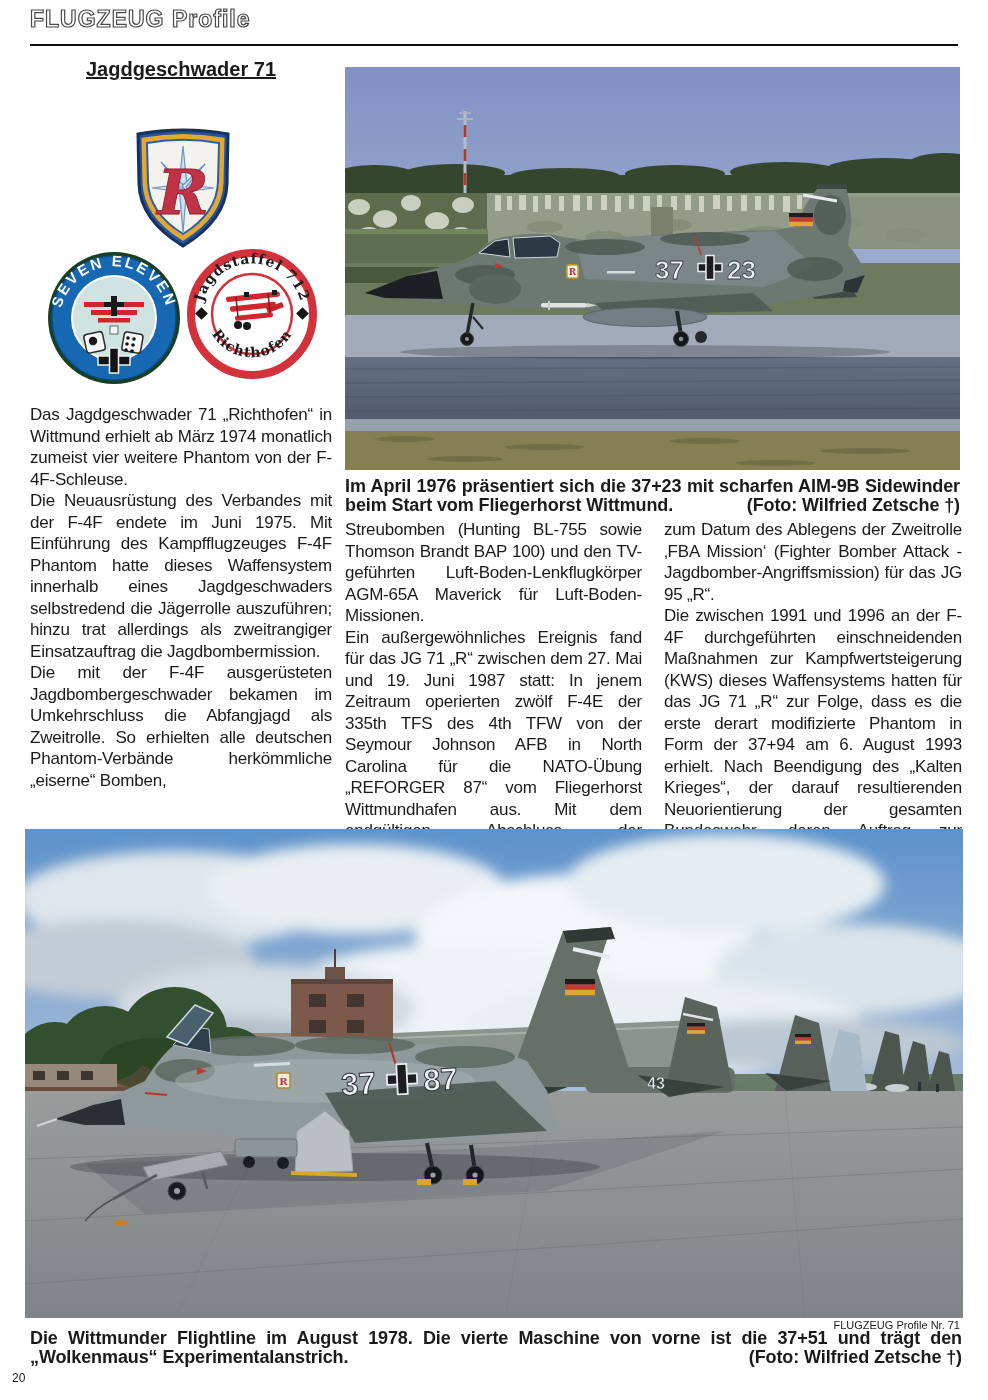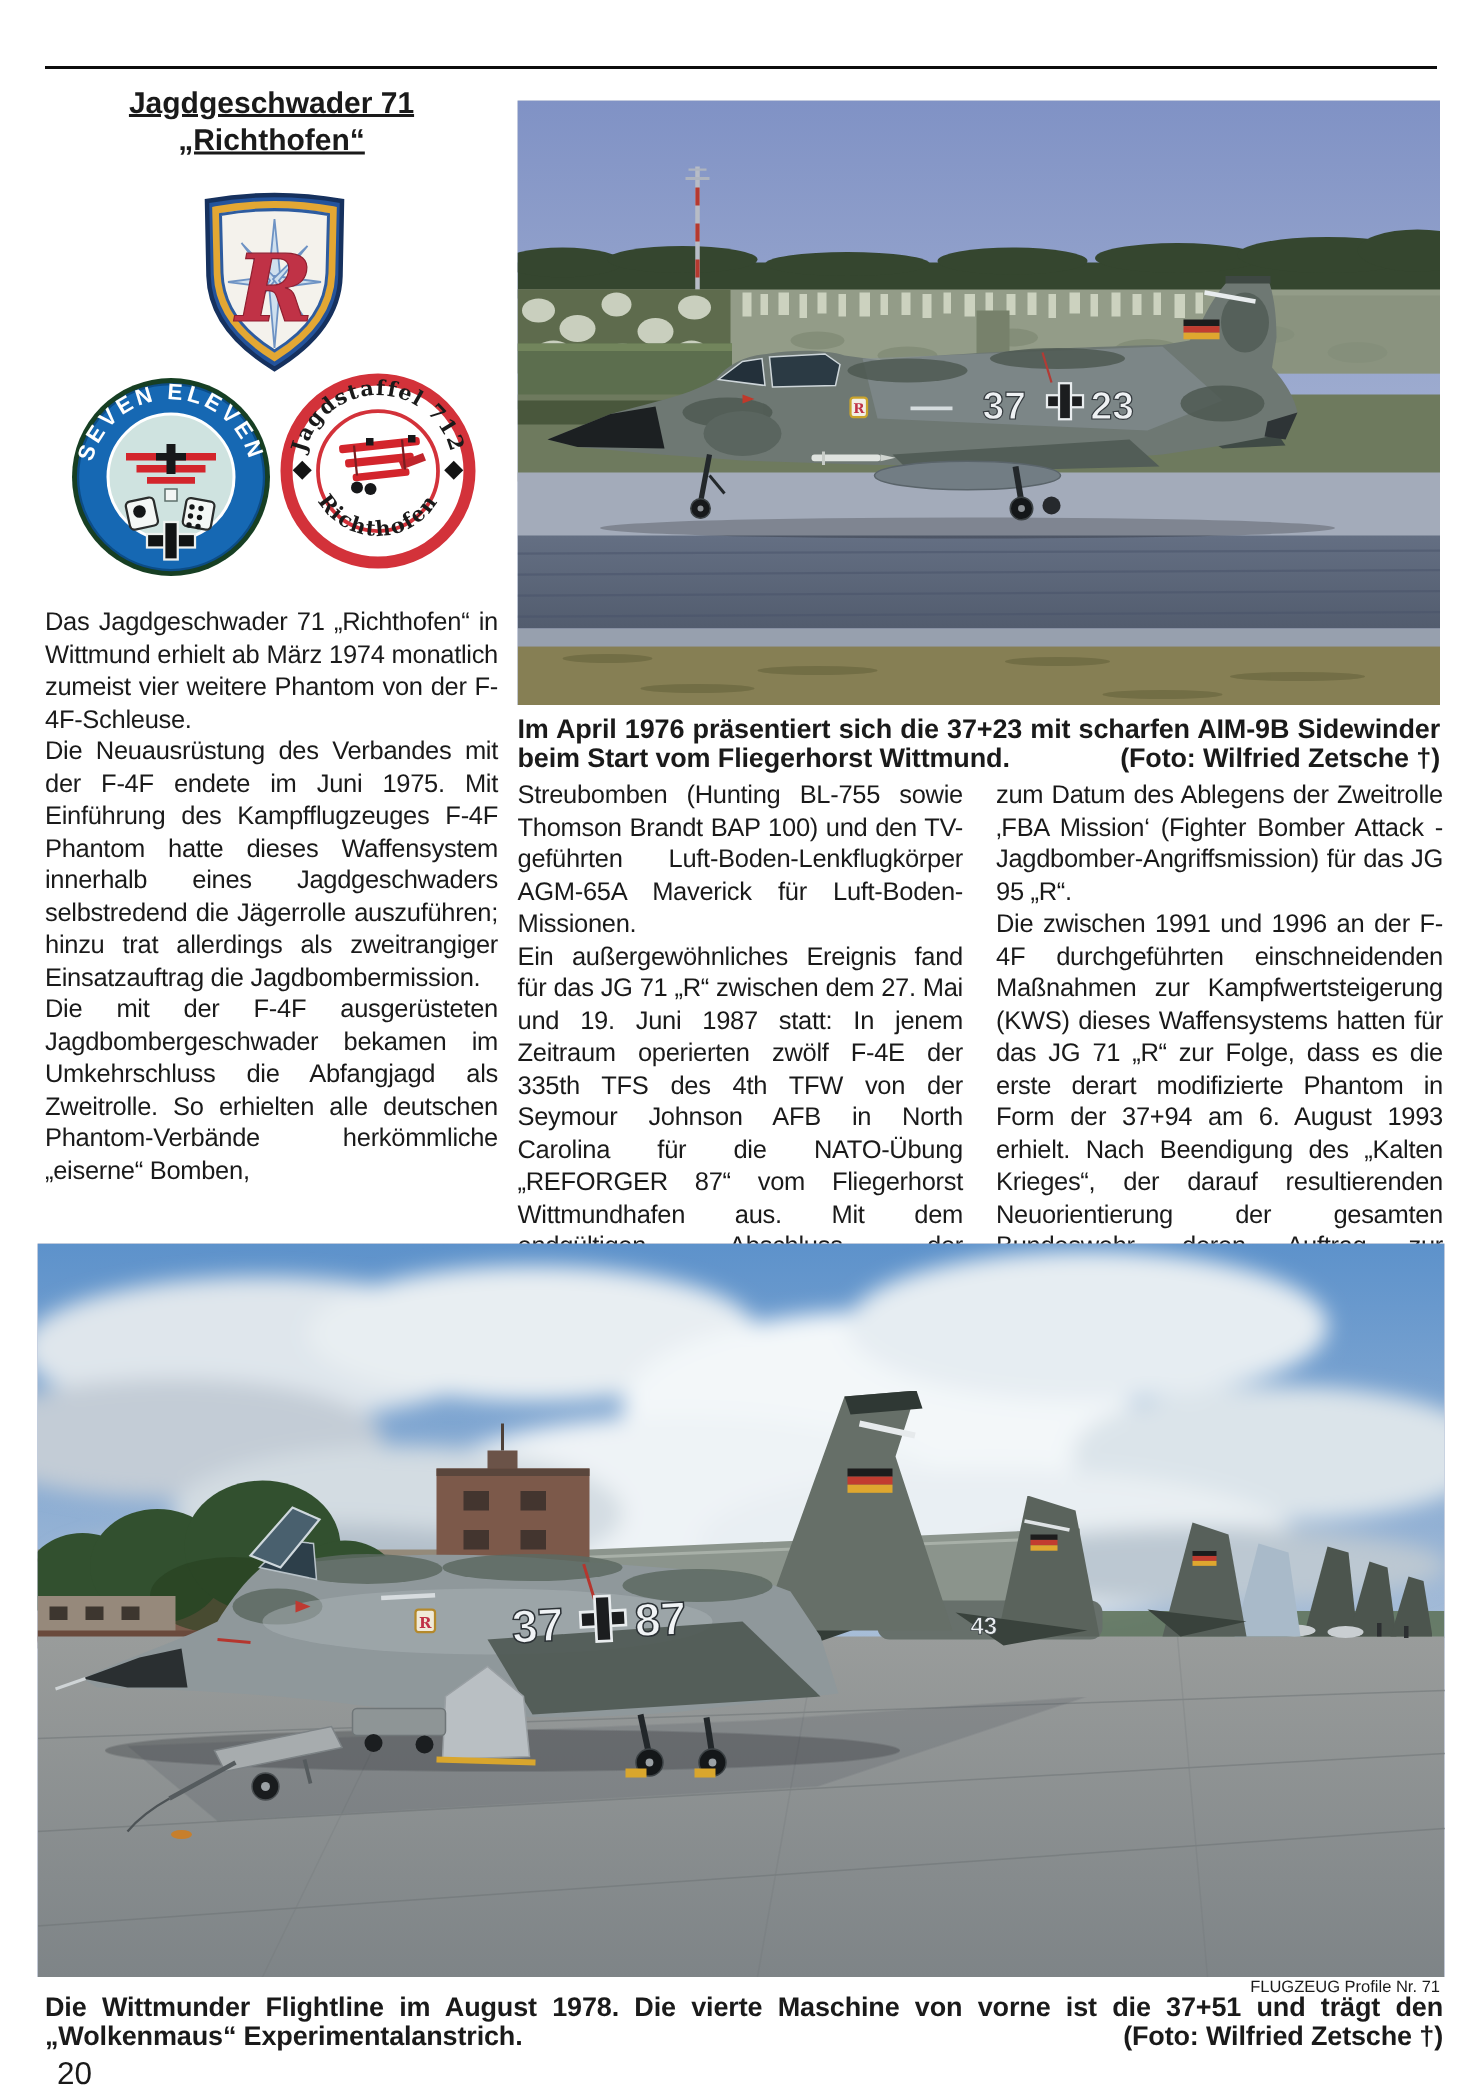--- a/index.html
+++ b/index.html
@@ -29,33 +29,33 @@
   .photo { position:absolute; overflow:hidden; background:#9aa6c2; }
   .photo-top    { left:345px; top:67px;  width:615px; height:403px; }
   .photo-bottom { left:25px;  top:829px; width:938px; height:489px; }
   .photo svg { display:block; }
 
   .caption { position:relative; font-size:18px; font-weight:bold; line-height:19px; text-align:justify; letter-spacing:-0.1px; }
   .caption-top    { position:absolute; left:345px; top:477px;  width:615px; }
   .caption-bottom { position:absolute; left:30px;  top:1329px; width:932px; }
   .caption .credit { position:absolute; right:0; bottom:0; font-weight:bold; }
 
-  .footer-left  { position:absolute; left:38px;  top:1371px; font-size:21px; }
+  .footer-left  { position:absolute; left:12px;  top:1371px; font-size:12px; }
   .footer-right { position:absolute; right:28px; top:1319px; font-size:11px; }
 </style>
 </head>
 <body>
 
 <div class="page">
 
+  <div class="brand">FLUGZEUG Profile</div>
   <div class="top-rule"></div>
 
   <div class="title-block">
     <div class="t1">Jagdgeschwader 71</div>
-    <div class="t2">„Richthofen“</div>
   </div>
 
   <div class="badges">
     <svg width="302" height="272" viewBox="0 0 302 272">
 
       <g>
         <path d="M108,14 Q153,6 198,14 L197,64 Q196,100 153,126 Q110,100 109,64 Z" fill="#24539b" stroke="#16315e" stroke-width="3"></path>
         <path d="M114,20 Q153,13 192,20 L191,63 Q190,95 153,118 Q116,95 115,63 Z" fill="#f4f2ec" stroke="#e3a733" stroke-width="5"></path>
         <path d="M117,23 Q153,16.5 189,23 L188,62 Q187,93 153,114 Q119,93 118,62 Z" fill="none" stroke="#2d5ca0" stroke-width="2"></path>
 

